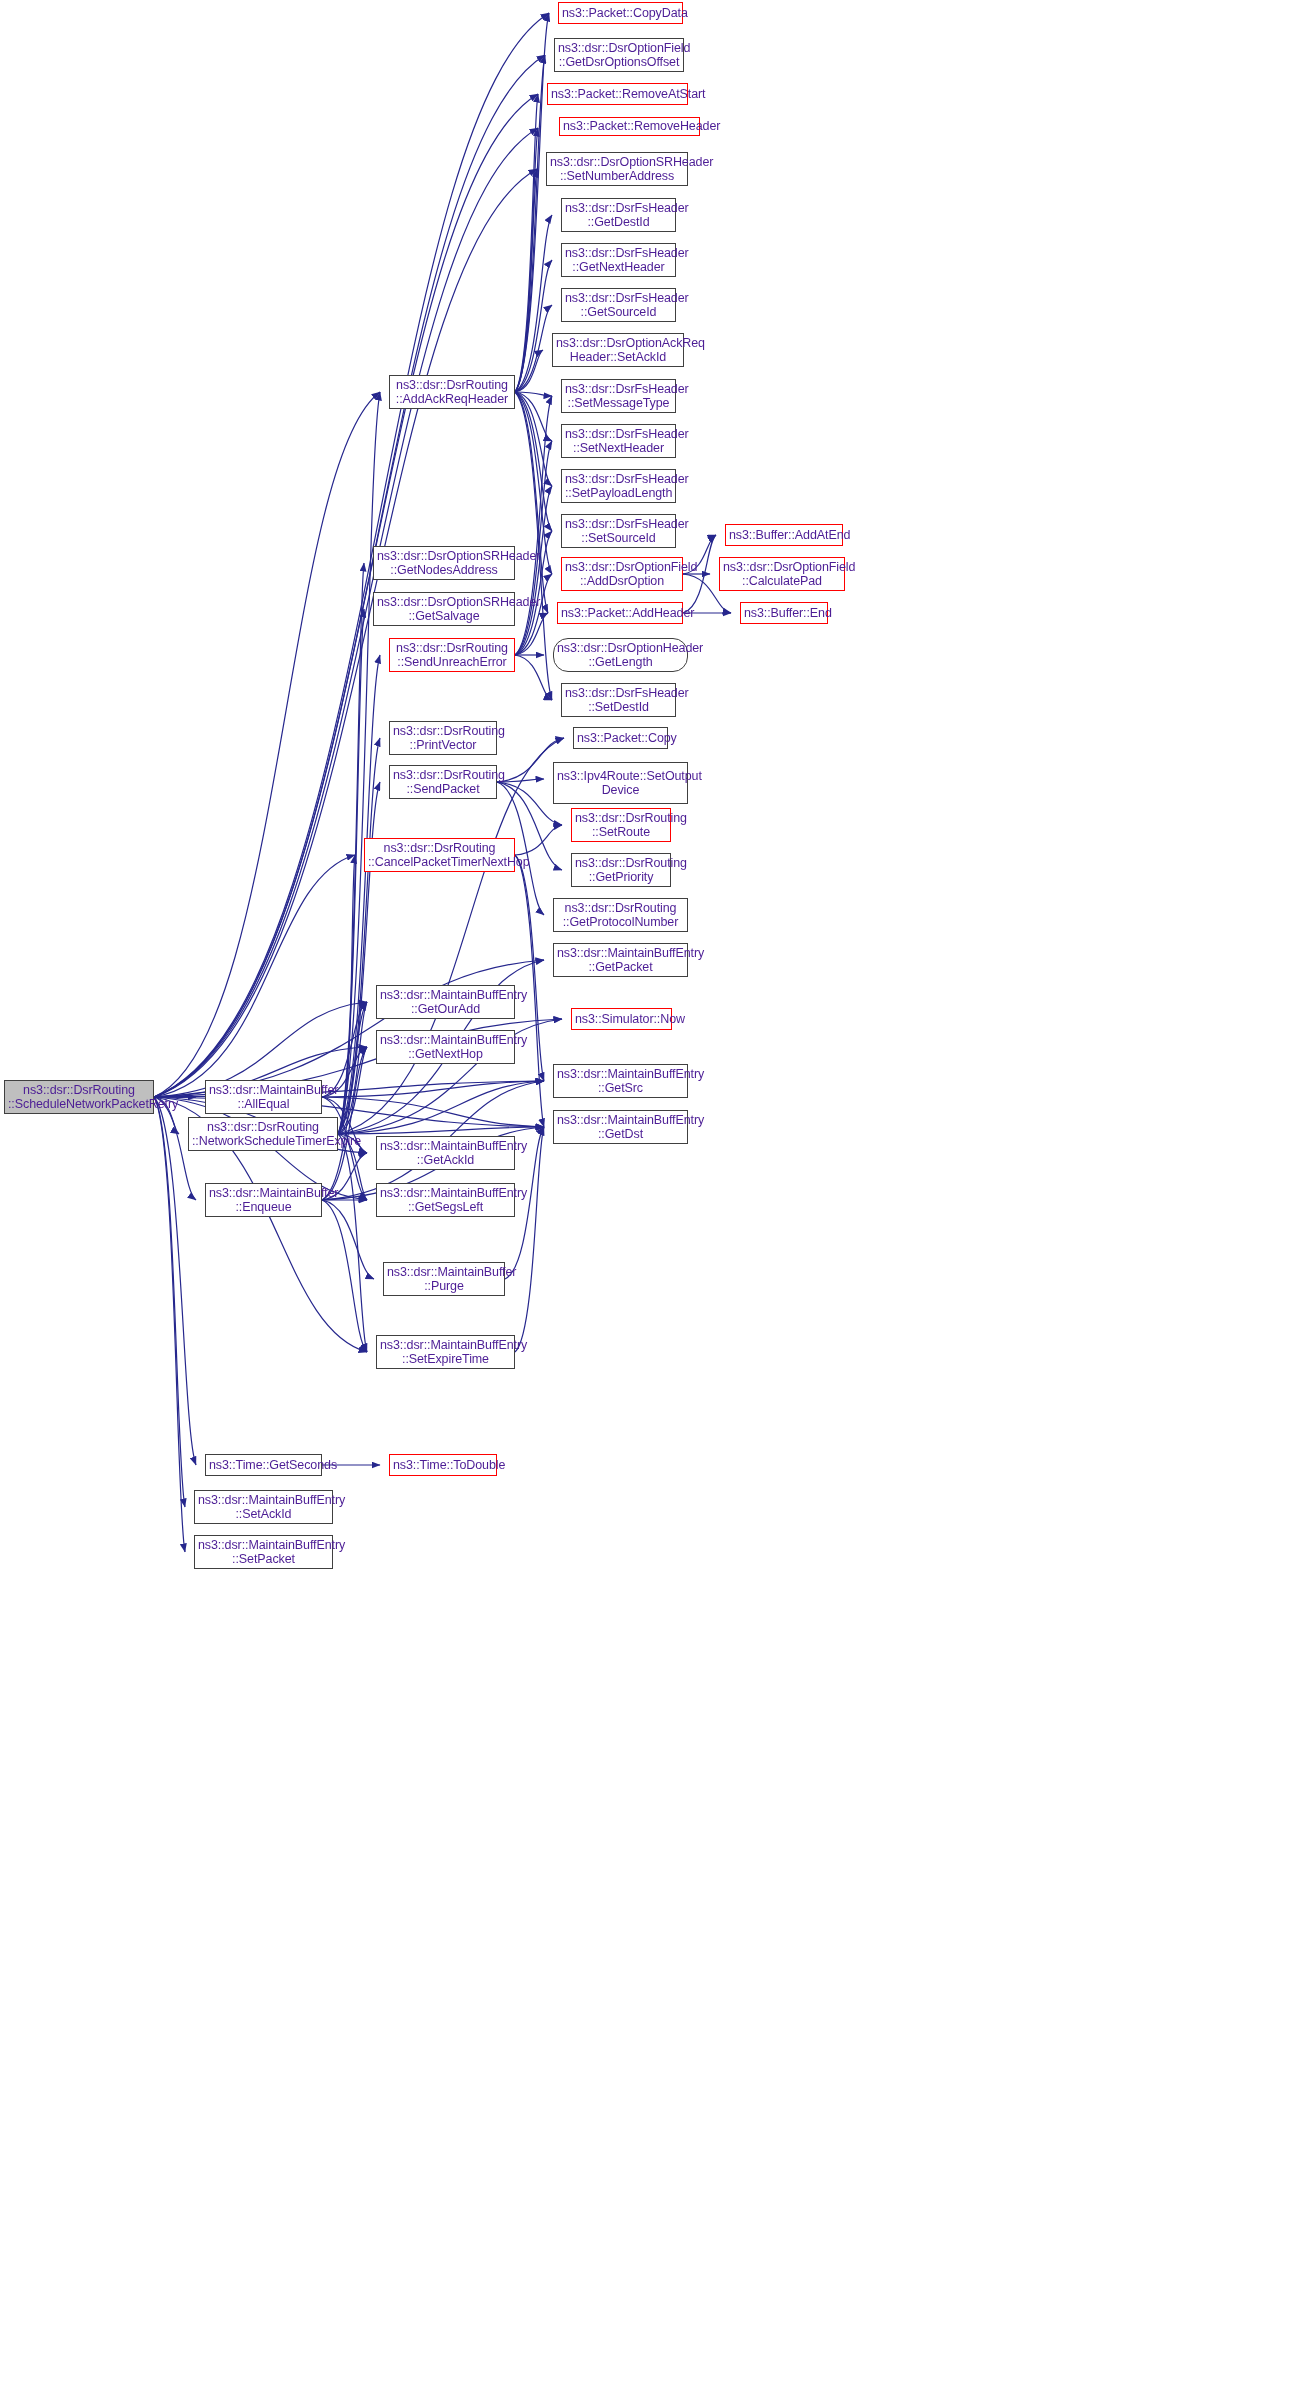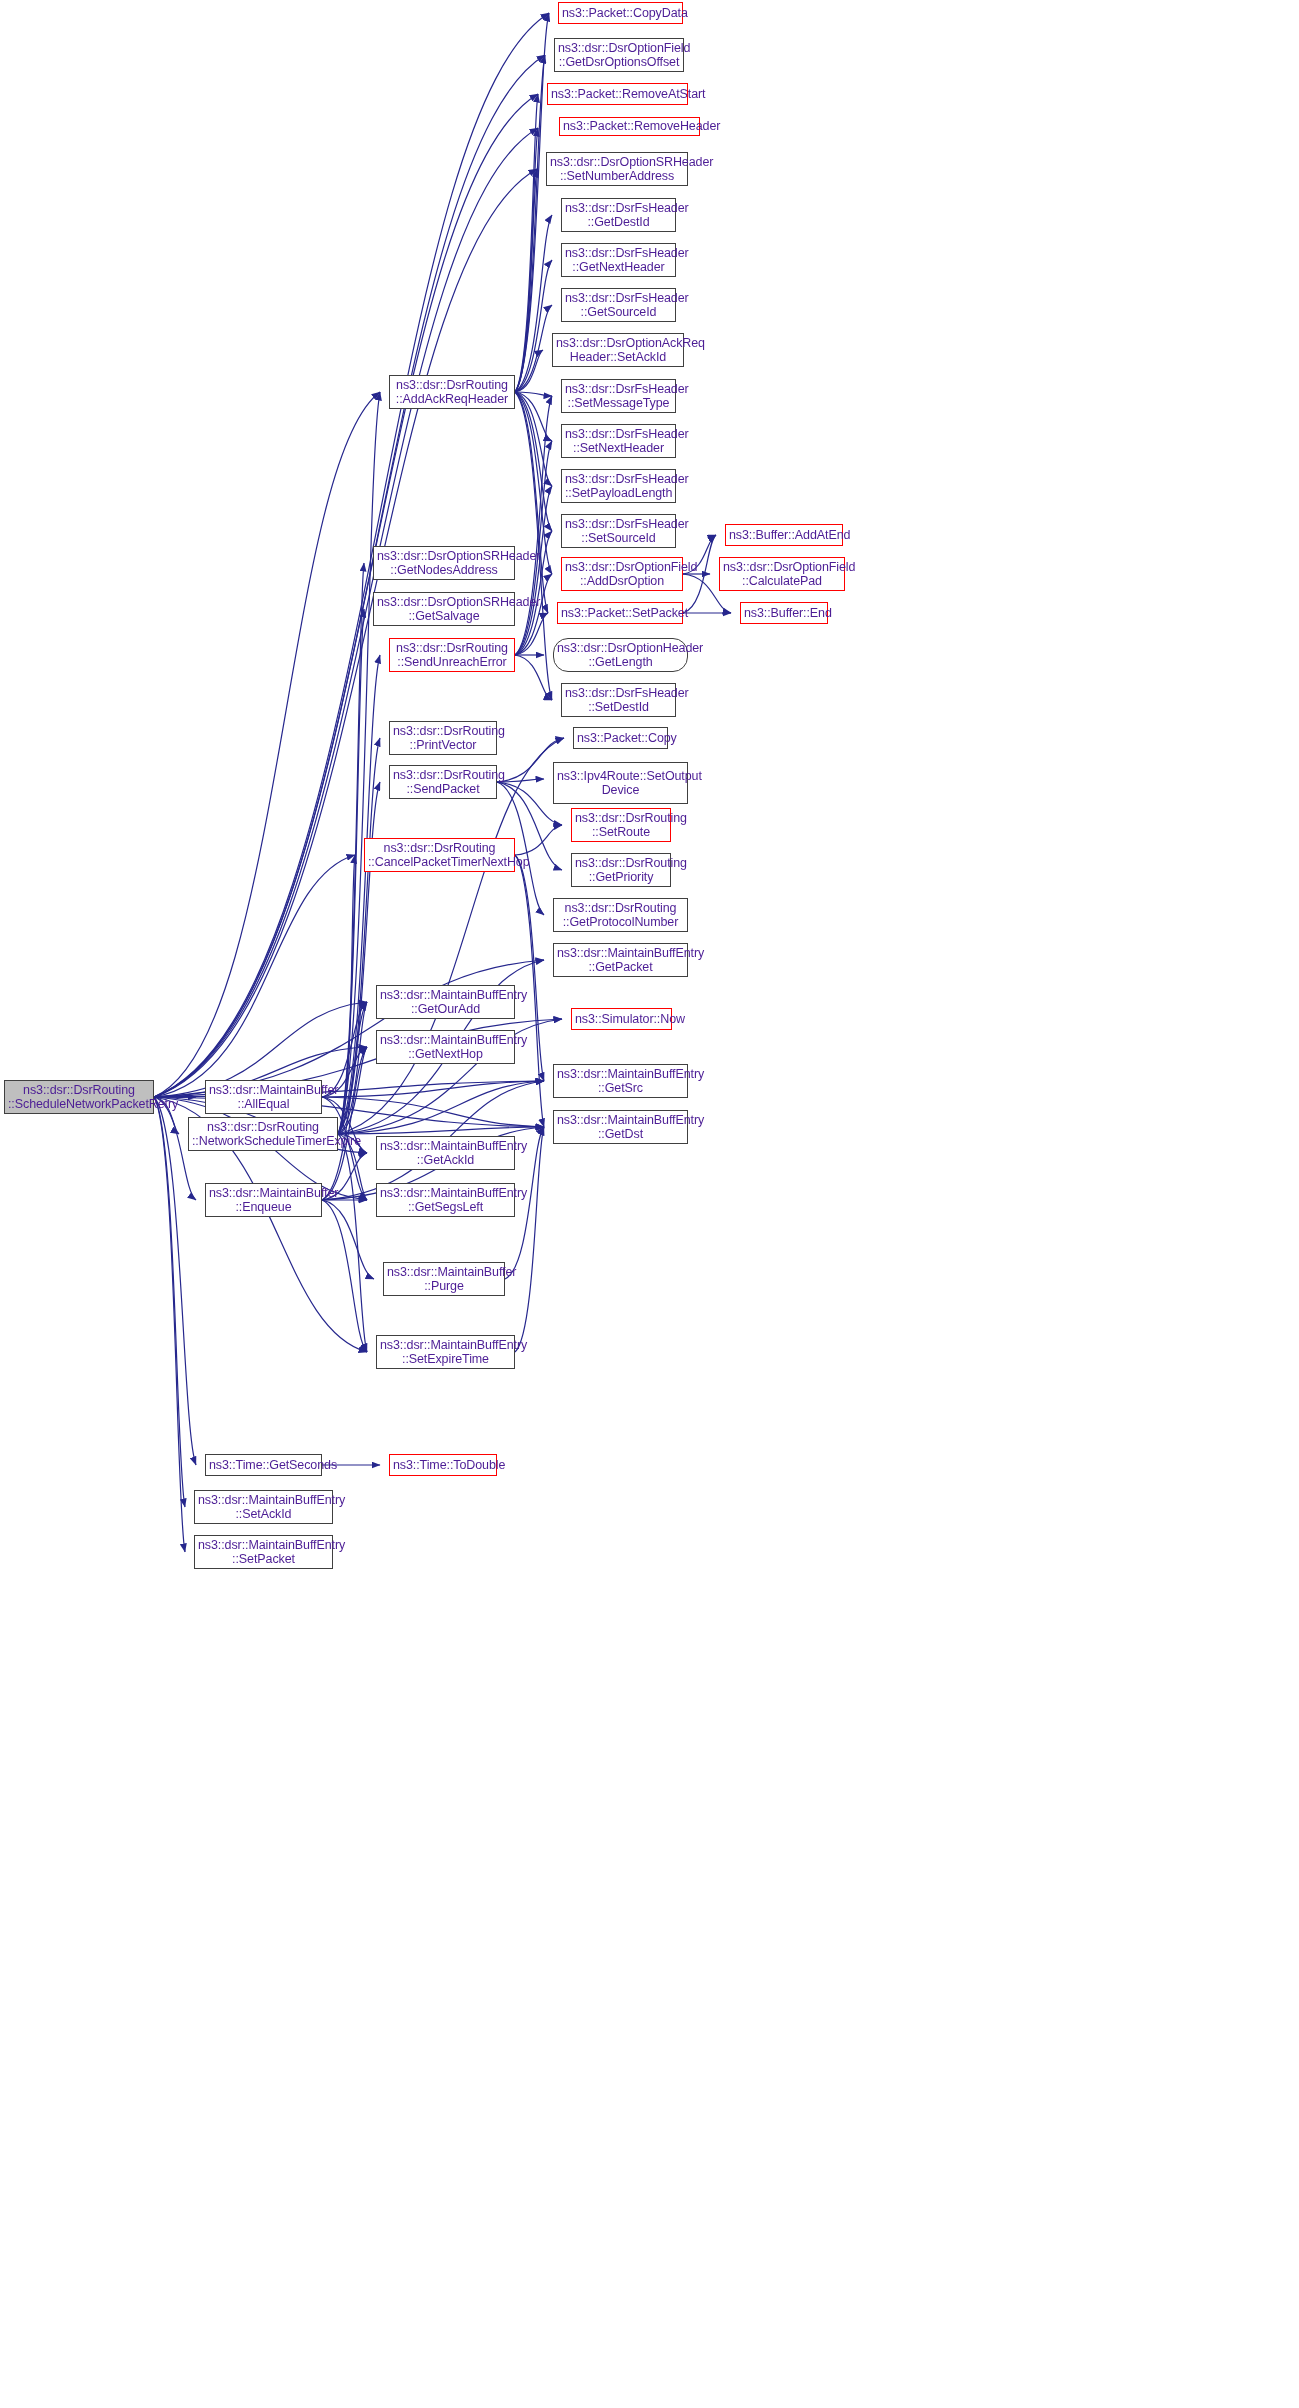--- a/index.html
+++ b/index.html
@@ -180,21 +180,21 @@
       <div class="node" style="left: 561px; top: 379px; width: 115px; height: 34px;"><span>ns3::dsr::DsrFsHeader
 ::SetMessageType</span></div>
       <div class="node" style="left: 561px; top: 424px; width: 115px; height: 34px;"><span>ns3::dsr::DsrFsHeader
 ::SetNextHeader</span></div>
       <div class="node" style="left: 561px; top: 469px; width: 115px; height: 34px;"><span>ns3::dsr::DsrFsHeader
 ::SetPayloadLength</span></div>
       <div class="node" style="left: 561px; top: 514px; width: 115px; height: 34px;"><span>ns3::dsr::DsrFsHeader
 ::SetSourceId</span></div>
       <div class="node red" style="left: 561px; top: 557px; width: 122px; height: 34px;"><span>ns3::dsr::DsrOptionField
 ::AddDsrOption</span></div>
-      <div class="node red" style="left: 557px; top: 602px; width: 126px; height: 22px;"><span>ns3::Packet::SetPacket</span></div>
+      <div class="node red" style="left: 557px; top: 602px; width: 126px; height: 22px;"><span>ns3::Packet::AddHeader</span></div>
       <div class="node" style="left: 553px; top: 638px; width: 135px; height: 34px; border-radius: 15px;"><span>ns3::dsr::DsrOptionHeader
 ::GetLength</span></div>
       <div class="node" style="left: 561px; top: 683px; width: 115px; height: 34px;"><span>ns3::dsr::DsrFsHeader
 ::SetDestId</span></div>
       <div class="node" style="left: 573px; top: 727px; width: 95px; height: 22px;"><span>ns3::Packet::Copy</span></div>
       <div class="node" style="left: 553px; top: 762px; width: 135px; height: 42px;"><span>ns3::Ipv4Route::SetOutput
 Device</span></div>
       <div class="node red" style="left: 571px; top: 808px; width: 100px; height: 34px;"><span>ns3::dsr::DsrRouting
 ::SetRoute</span></div>
       <div class="node" style="left: 571px; top: 853px; width: 100px; height: 34px;"><span>ns3::dsr::DsrRouting

